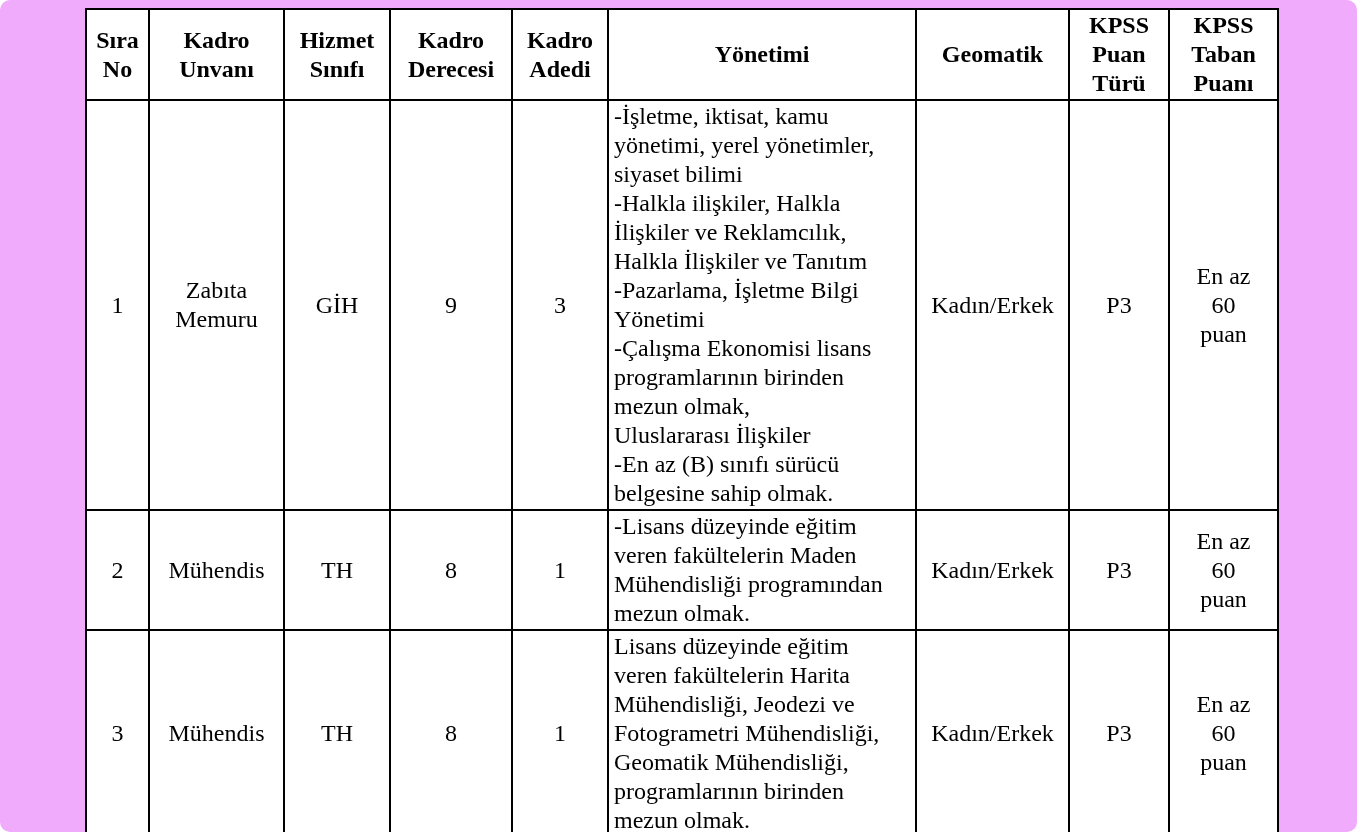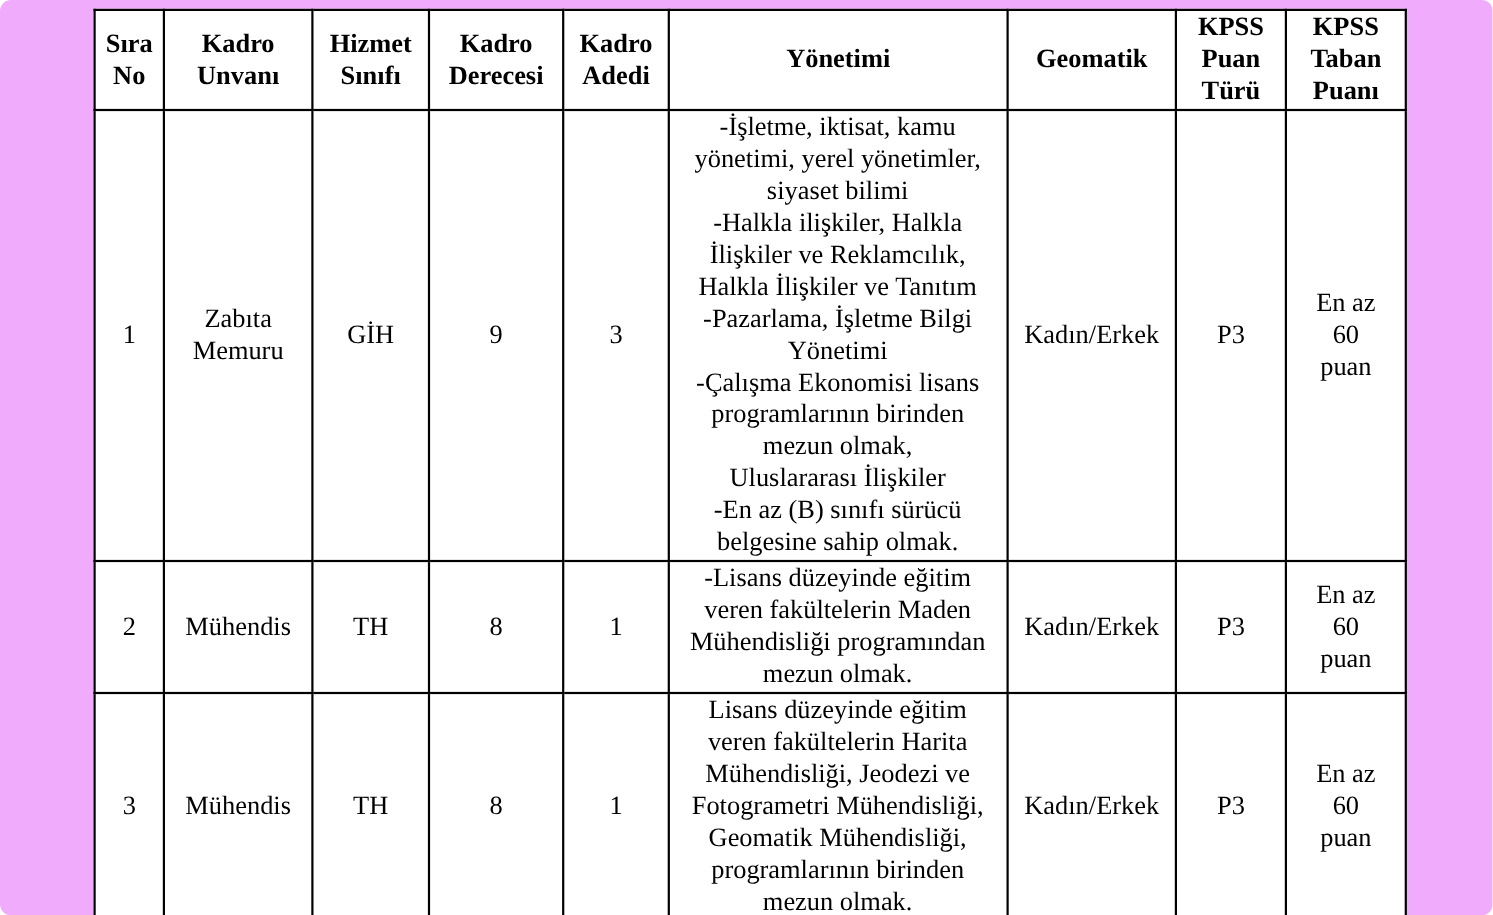--- a/index.html
+++ b/index.html
@@ -32,21 +32,21 @@
     text-align: center;
     vertical-align: middle;
     white-space: pre-line;
     padding: 1px 2px;
     overflow: hidden;
   }
   .job-table th {
     font-weight: bold;
   }
   .job-table td.left {
-    text-align: center;
+    text-align: left;
     padding-left: 5px;
     padding-right: 6px;
   }
   
   col.c-sira    { width: 63px; }
   col.c-unvan   { width: 135px; }
   col.c-sinif   { width: 106px; }
   col.c-derece  { width: 122px; }
   col.c-adet    { width: 96px; }
   col.c-nitelik { width: 308px; }

